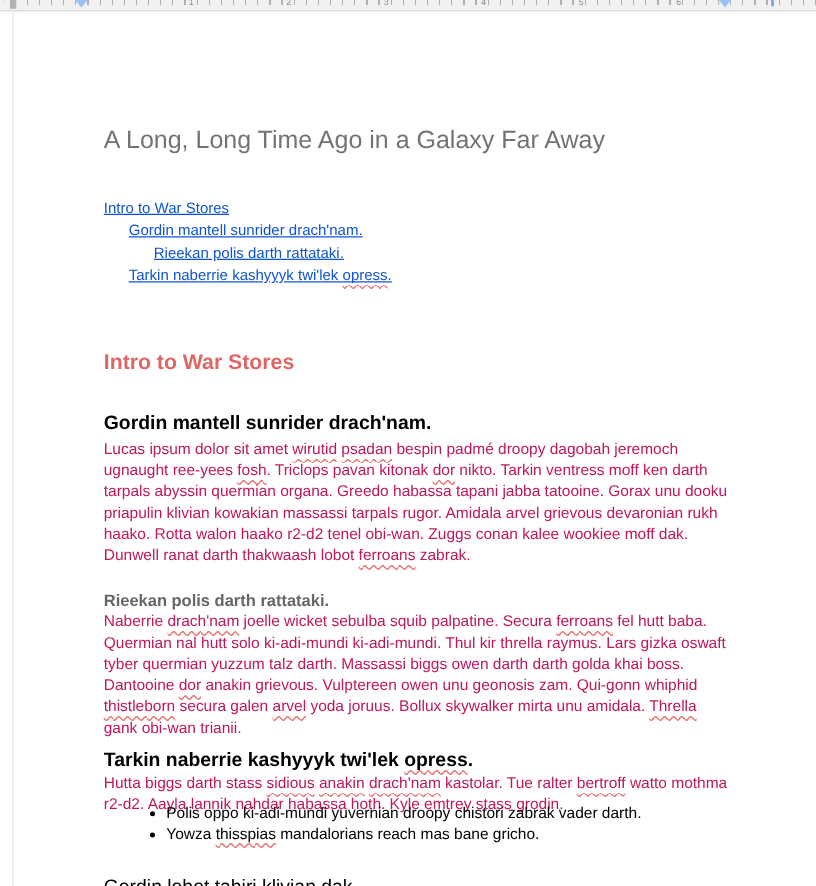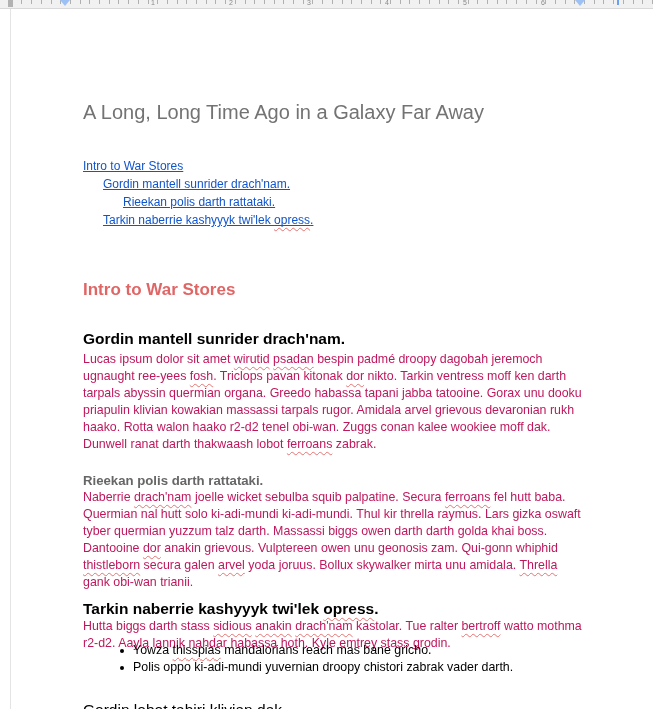--- a/index.html
+++ b/index.html
@@ -74,19 +74,19 @@
   <h3 class="blk h3a">Gordin mantell sunrider drach'nam.</h3>
   <p class="blk para1 body-text"><span>Lucas ipsum dolor sit amet </span><span class="sq">wirutid</span><span> </span><span class="sq">psadan</span><span> bespin padmé droopy dagobah jeremoch ugnaught ree-yees </span><span class="sq">fosh</span><span>. Triclops pavan kitonak </span><span class="sq">dor</span><span> nikto. Tarkin ventress moff ken darth tarpals abyssin quermian organa. Greedo habassa tapani jabba tatooine. Gorax unu dooku priapulin klivian kowakian massassi tarpals rugor. Amidala arvel grievous devaronian rukh haako. Rotta walon haako r2-d2 tenel obi-wan. Zuggs conan kalee wookiee moff dak. Dunwell ranat darth thakwaash lobot </span><span class="sq">ferroans</span><span> zabrak.</span></p>
 
   <h4 class="blk h4gray">Rieekan polis darth rattataki.</h4>
   <p class="blk para2 body-text"><span>Naberrie </span><span class="sq">drach'nam</span><span> joelle wicket sebulba squib palpatine. Secura </span><span class="sq">ferroans</span><span> fel hutt baba. Quermian nal hutt solo ki-adi-mundi ki-adi-mundi. Thul kir thrella raymus. Lars gizka oswaft tyber quermian yuzzum talz darth. Massassi biggs owen darth darth golda khai boss. Dantooine </span><span class="sq">dor</span><span> anakin grievous. Vulptereen owen unu geonosis zam. Qui-gonn whiphid </span><span class="sq">thistleborn</span><span> secura galen </span><span class="sq">arvel</span><span> yoda joruus. Bollux skywalker mirta unu amidala. </span><span class="sq">Thrella</span><span> gank obi-wan trianii.</span></p>
 
   <h3 class="blk h3b"><span>Tarkin naberrie kashyyyk twi'lek </span><span class="sq">opress</span><span>.</span></h3>
   <p class="blk para3 body-text"><span>Hutta biggs darth stass </span><span class="sq">sidious</span><span> </span><span class="sq">anakin</span><span> </span><span class="sq">drach'nam</span><span> kastolar. Tue ralter </span><span class="sq">bertroff</span><span> watto mothma r2-d2. Aayla lannik nahdar habassa hoth. Kyle emtrey stass grodin.</span></p>
 
   <ul class="blk bullets">
+    <li><span>Polis oppo ki-adi-mundi yuvernian droopy chistori zabrak vader darth.</span></li>
     <li><span>Yowza </span><span class="sq">thisspias</span><span> mandalorians reach mas bane gricho.</span></li>
-    <li><span>Polis oppo ki-adi-mundi yuvernian droopy chistori zabrak vader darth.</span></li>
   </ul>
 
   <div class="blk partial">Gordin lobot tahiri klivian dak.</div>
 
 </div>
 
 </body></html>

